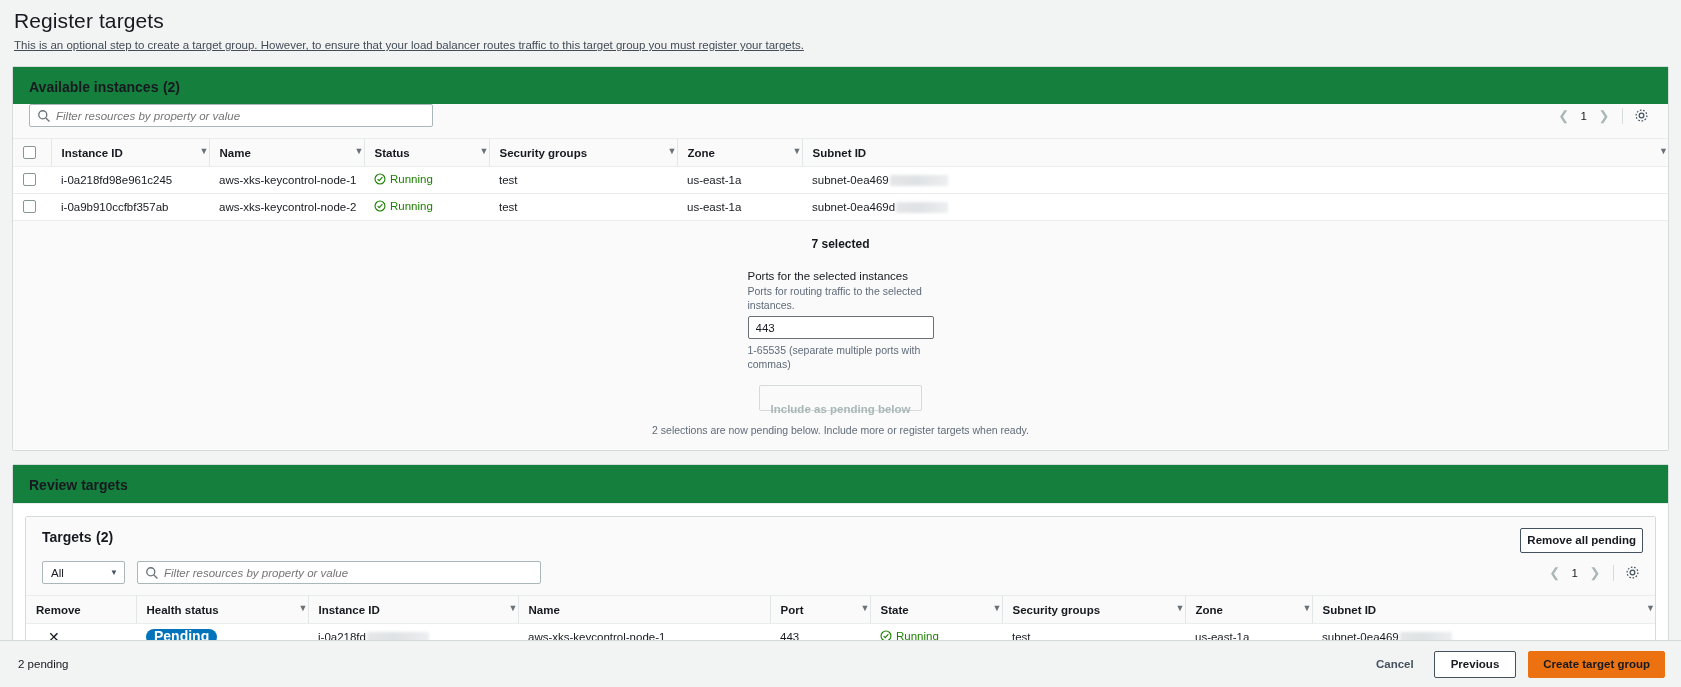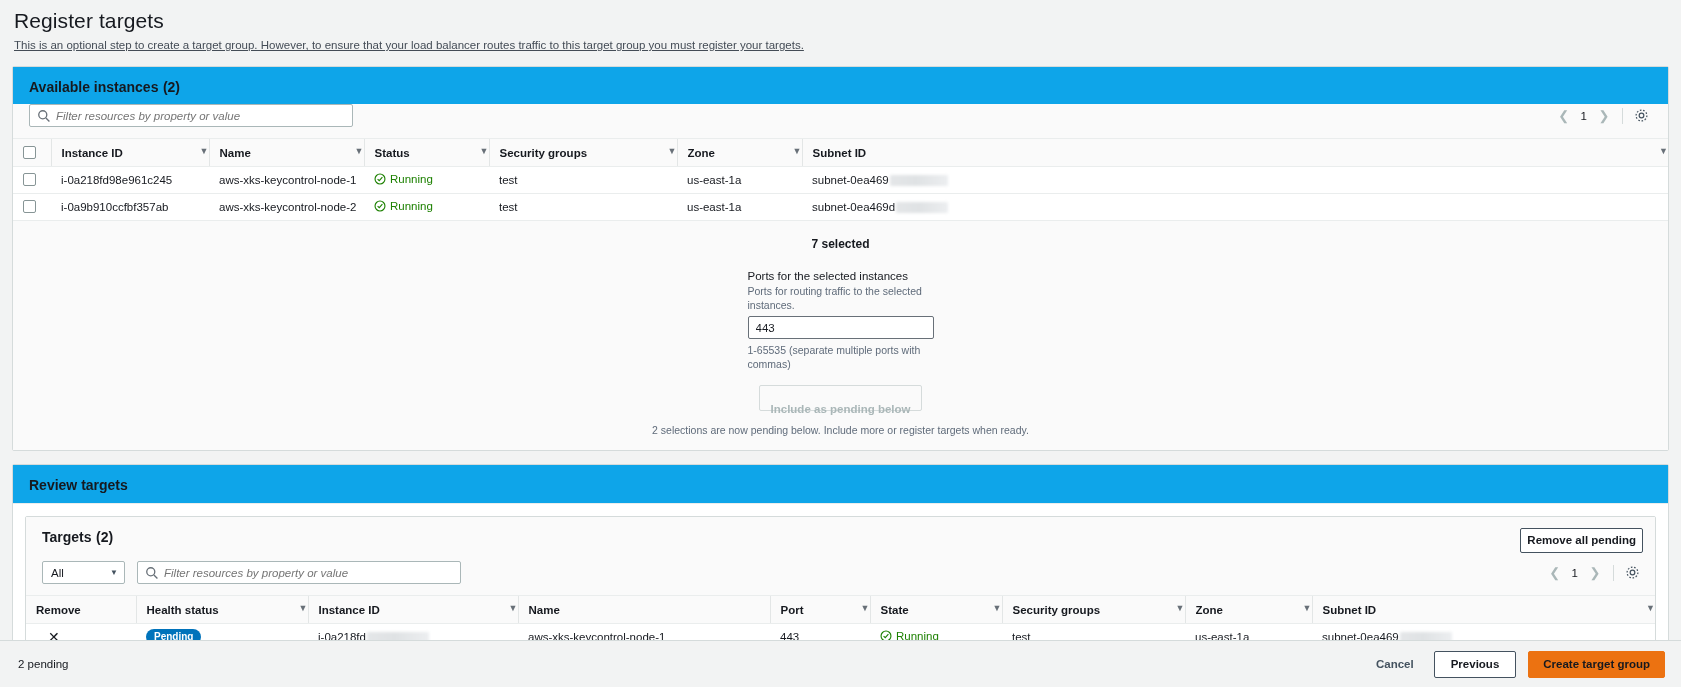--- a/index.html
+++ b/index.html
@@ -23,34 +23,34 @@
 
   
   .card {
     background: #ffffff;
     border: 1px solid #d5dbdb;
     border-radius: 2px;
     margin: 13px 12px 0 12px;
   }
   .card-head {
     padding: 11px 16px 9px 16px;
-    background: #0ea5e9;
+    background: #15803d;
     border-bottom: 1px solid #eaeded;
   }
   .card-title { font-size: 14px; font-weight: bold; color: #16191f; }
 
   
   .toolbar {
     display: flex; align-items: center;
     padding: 0 16px 11px 16px;
     background: #fafafa;
   }
   .search-wrap {
     position: relative;
-    width: 324px; height: 23px;
+    width: 404px; height: 23px;
     background: #fff;
     border: 1px solid #aab7b8;
     border-radius: 2px;
     display: flex; align-items: center;
   }
   .mag {
     width: 14px; height: 14px; margin: 0 5px 0 7px; flex: 0 0 auto;
     color: #687078;
   }
   .search-input {
@@ -156,21 +156,21 @@
   }
   .selectbox {
     width: 83px; height: 23px; background: #fff; border: 1px solid #aab7b8; border-radius: 2px;
     display: flex; align-items: center; padding: 0 6px 0 8px;
     font-size: 11.5px; color: #16191f; margin-right: 12px;
   }
   .selectbox .caret { margin-left: auto; color: #44525f; font-size: 8px; }
 
   .badge-pending {
     display: inline-block; background: #0073bb; color: #fff;
-    font-size: 10px; font-weight: bold; border-radius: 9px;
+    font-size: 14px; font-weight: bold; border-radius: 9px;
     padding: 2px 8px 3px 8px; line-height: 11px;
   }
   .xmark { font-size: 14px; color: #16191f; line-height: 1; }
 
   
   .footer {
     position: absolute; left: 0; bottom: 0; width: 1681px; height: 47px;
     background: #f2f3f3; border-top: 1px solid #d5dbdb;
     display: flex; align-items: center;
   }

